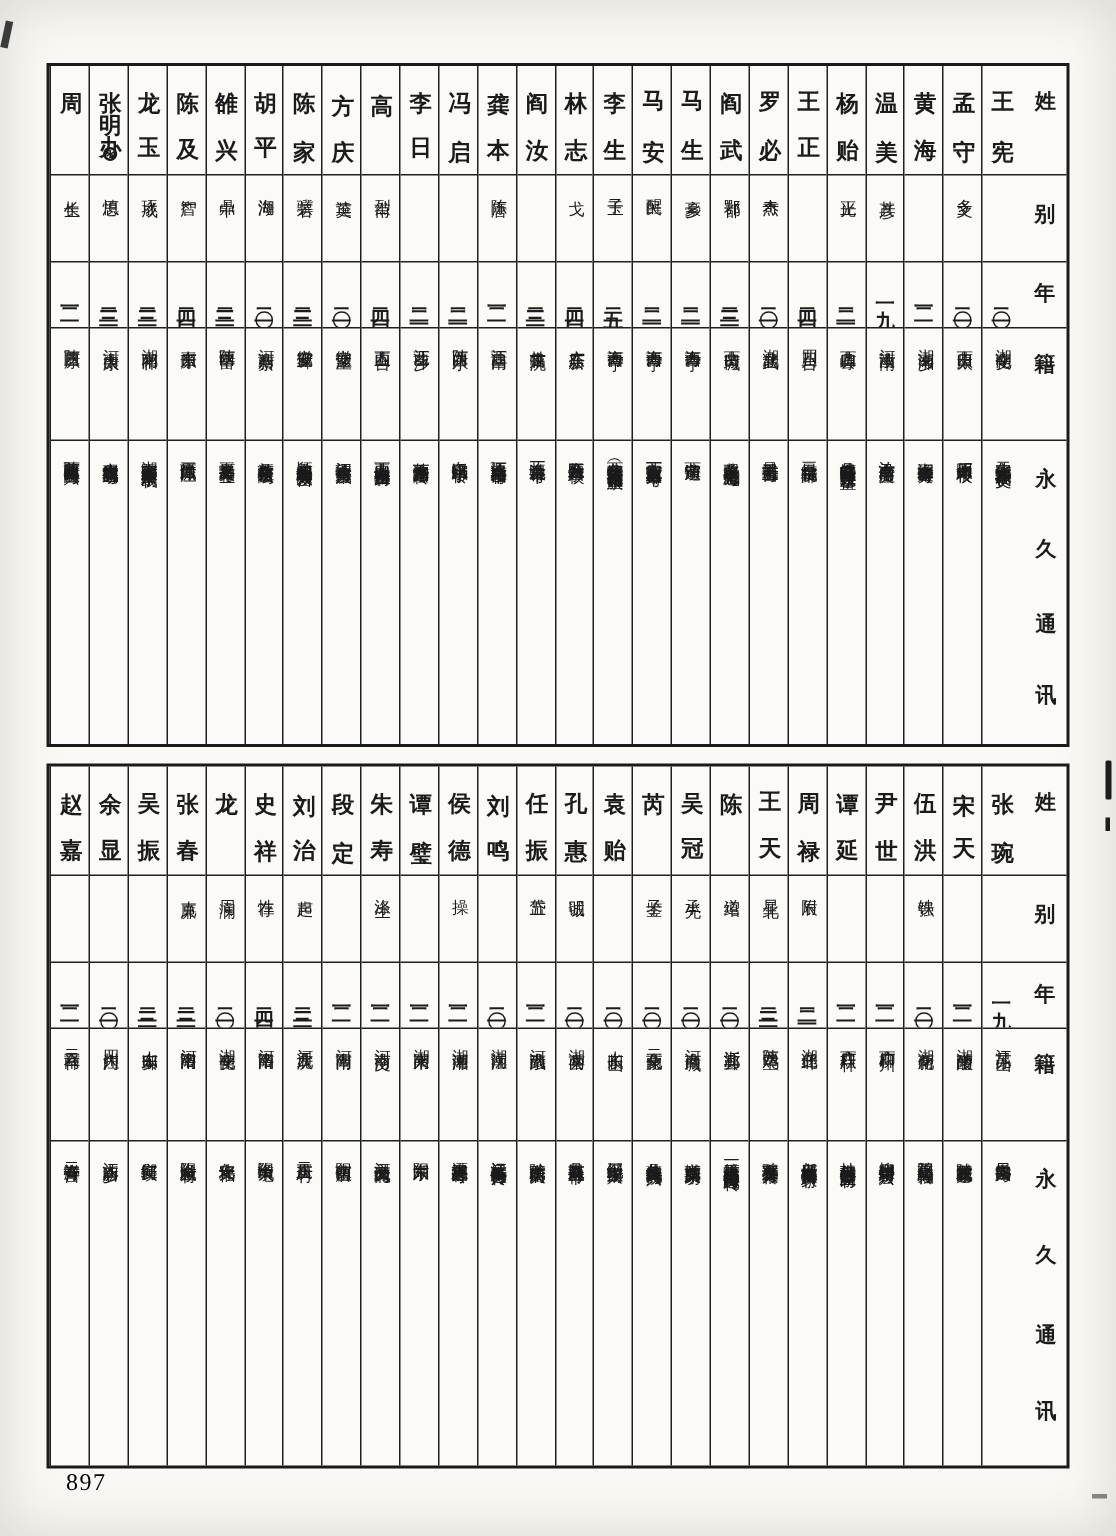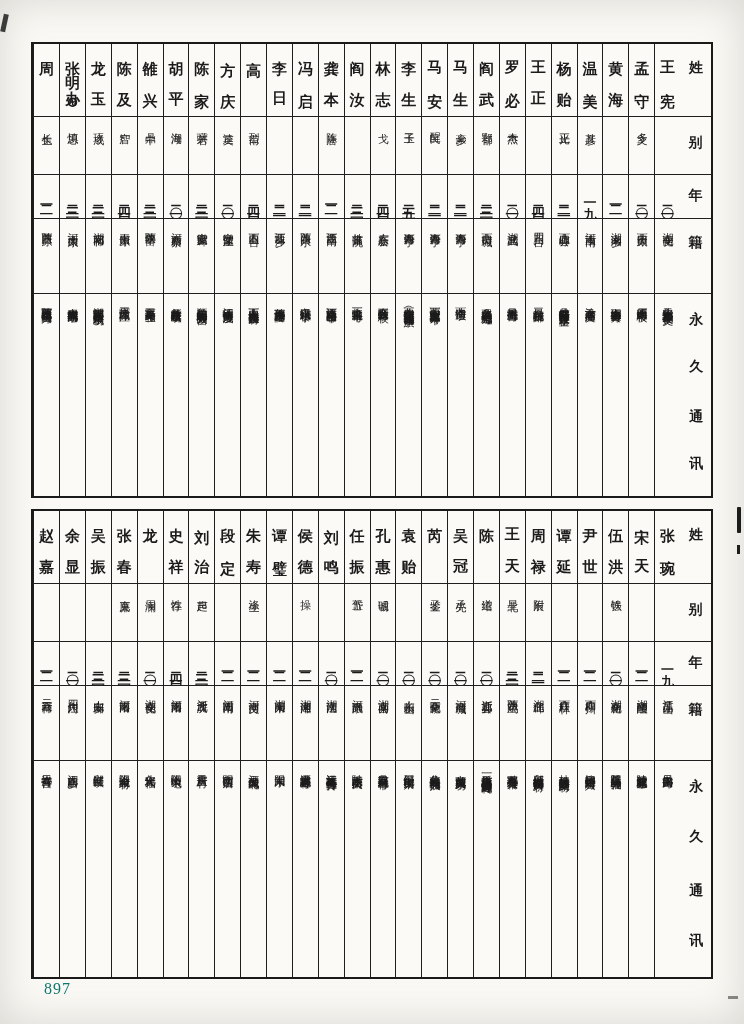--- a/index.html
+++ b/index.html
@@ -57,21 +57,21 @@
   .cell.alias .vtext{font-size:11px;}
   .cell.native .vtext{font-size:11px;}
   .cell.addr .vtext{font-size:11px;line-height:12.5px;letter-spacing:0.5px;}
   .col.header .vtext{
     font-size:14px;font-weight:bold;
     height:100%;text-align:justify;text-align-last:justify;letter-spacing:0;
   }
   .col.header .cell.addr .vtext{font-size:14px;}
   .page-number{
     position:absolute;left:44px;top:980px;
-    font-size:16px;letter-spacing:1px;color:#0f766e;
+    font-size:16px;letter-spacing:1px;color:#000000;
   }
   .artifact{position:absolute;background:#1c1c1c;}
   .artifact.a1{right:3px;top:507px;width:4px;height:26px;border-radius:1px;}
   .artifact.a2{right:4px;top:545px;width:3px;height:9px;}
   .artifact.a3{left:2px;top:14px;width:5px;height:18px;transform:rotate(12deg);opacity:.85;}
   .artifact.a4{right:6px;top:996px;width:10px;height:3px;opacity:.5;}
 </style>
 </head>
 <body>
 

